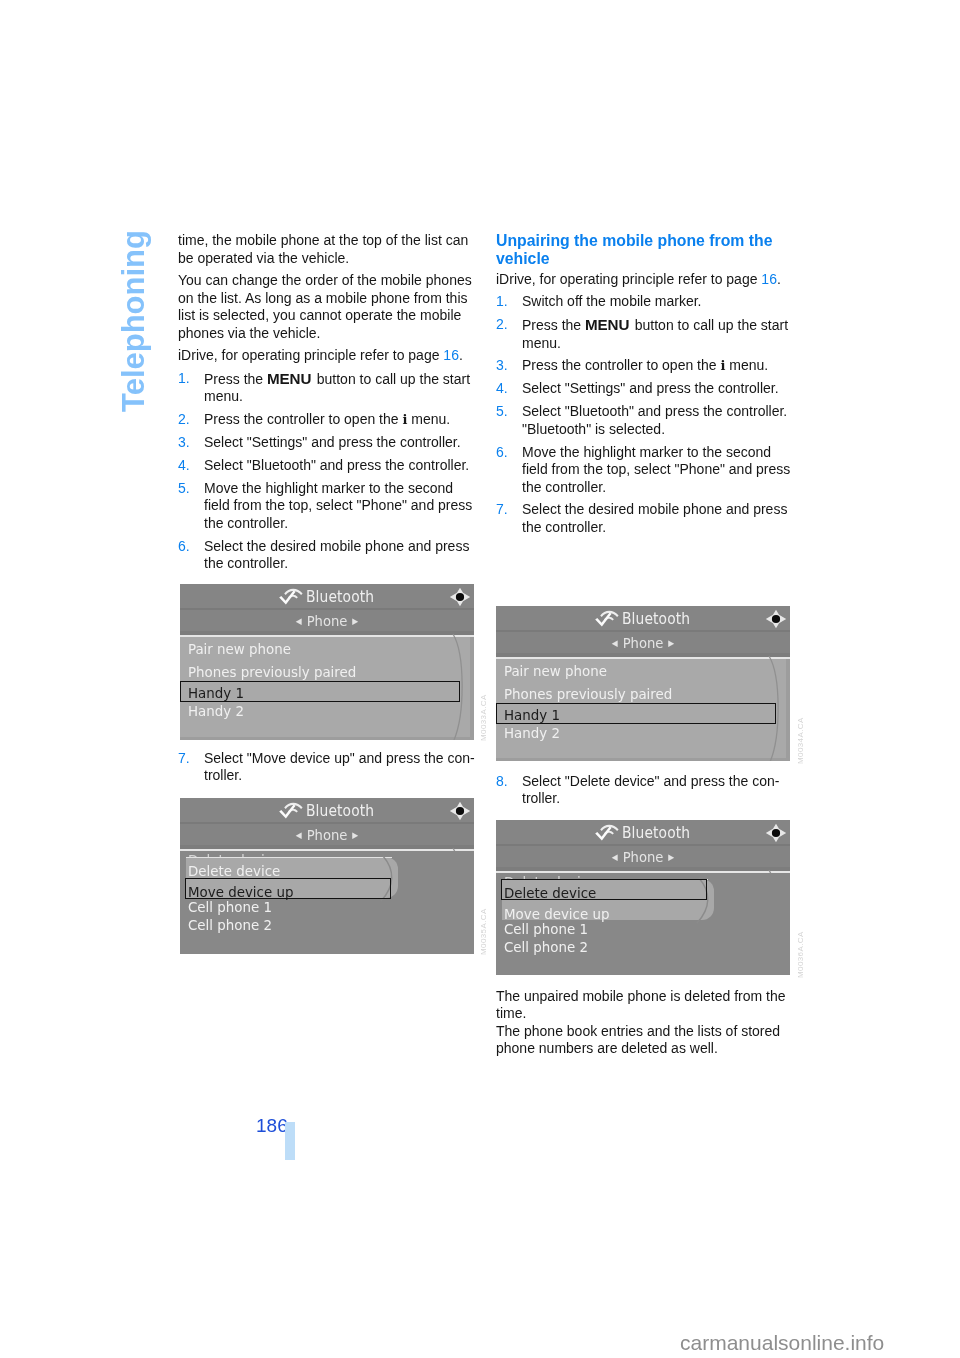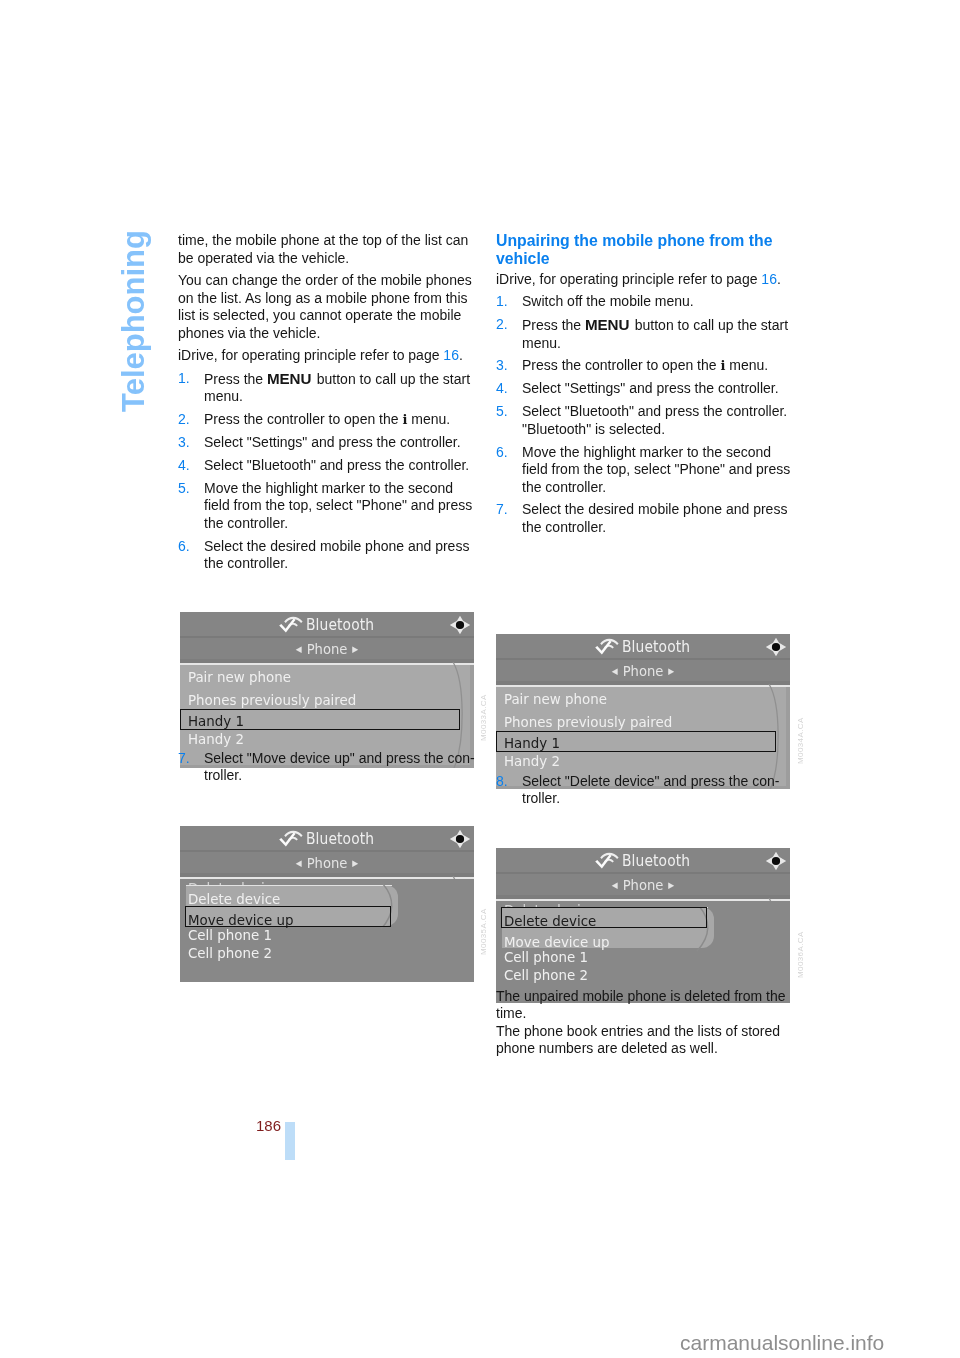--- a/index.html
+++ b/index.html
@@ -23,37 +23,37 @@
   .blue{color:#0a80ee;}
   .menu-kw{font-weight:bold;font-size:15.2px;letter-spacing:-0.1px;padding-right:1.5px;}
   .info-i{font-family:"DejaVu Serif",serif;font-weight:bold;font-size:13px;}
 
   ul.steps{margin:0 0 4px 0;padding:0;list-style:none;}
   ul.steps li{position:relative;padding-left:26px;margin:0 0 5.3px 0;}
   ul.steps li .num{position:absolute;left:0;top:0;color:#0a80ee;}
 
   
   .shot{position:absolute;overflow:hidden;box-sizing:border-box;
-        font-family:"DejaVu Sans",sans-serif;font-stretch:condensed;background:#a9a9a9;margin-top:28px;
+        font-family:"DejaVu Sans",sans-serif;font-stretch:condensed;background:#a9a9a9;
         }
   .shot .hdr{position:absolute;left:0;right:0;top:0;background:#858585;}
   .shot .sub{position:absolute;left:0;right:0;background:#848484;}
   .shot .listarea{position:absolute;left:0;right:0;bottom:0;background:#a9a9a9;}
   .shot .sttl{position:absolute;left:0;right:0;text-align:center;color:#e4e4e4;
              font-size:14.6px;letter-spacing:0px;line-height:15px;}
   .shot .row{position:absolute;color:#f0f0f0;white-space:nowrap;font-size:14.9px;
              letter-spacing:0px;line-height:15px;}
   .shot .row.sel{color:#1c1c1c;}
   .shot .selbox{position:absolute;border:1.6px solid #111;box-sizing:border-box;}
   .code{position:absolute;color:#d4d4d4;font-size:8px;letter-spacing:0.4px;
         transform:rotate(-90deg);transform-origin:0 0;white-space:nowrap;
         font-family:"Liberation Sans",sans-serif;}
 
   
-  .pg-num{position:absolute;color:#7f1d1d;font-size:15px;line-height:15px;}
+  .pg-num{position:absolute;color:#1d4ed8;font-size:19px;line-height:15px;}
   .pg-bar{position:absolute;background:#bdddf8;}
   .watermark{position:absolute;color:#8e8e8e;font-size:21px;line-height:27px;}
 </style>
 </head>
 <body>
 
 <div class="page">
 
   <div class="chapter-tab">Telephoning</div>
 
@@ -68,21 +68,21 @@
         <li><span class="num">4.</span><span>Select "Bluetooth" and press the controller.</span></li>
         <li><span class="num">5.</span><span>Move the highlight marker to the second field from the top, select "Phone" and press the controller.</span></li>
         <li><span class="num">6.</span><span>Select the desired mobile phone and press the controller.</span></li>
       </ul>
   </div>
 
   <div class="col right">
     <h2 class="head">Unpairing the mobile phone from the vehicle</h2>
     <p class="para"><span>iDrive, for operating principle refer to page </span><span class="blue">16</span><span>.</span></p>
     <ul class="steps" id="right-steps">
-        <li><span class="num">1.</span><span>Switch off the mobile menu.</span></li>
+        <li><span class="num">1.</span><span>Switch off the mobile marker.</span></li>
         <li><span class="num">2.</span><span>Press the </span><span class="menu-kw">MENU</span><span> button to call up the start menu.</span></li>
         <li><span class="num">3.</span><span>Press the controller to open the </span><span class="info-i">i</span><span> menu.</span></li>
         <li><span class="num">4.</span><span>Select "Settings" and press the controller.</span></li>
         <li><span class="num">5.</span><span>Select "Bluetooth" and press the controller. "Bluetooth" is selected.</span></li>
         <li><span class="num">6.</span><span>Move the highlight marker to the second field from the top, select "Phone" and press the controller.</span></li>
         <li><span class="num">7.</span><span>Select the desired mobile phone and press the controller.</span></li>
       </ul>
   </div>
 
   <div class="shot" id="shot-a" style="left:180px;top:584px;width:294px;height:156px;">

